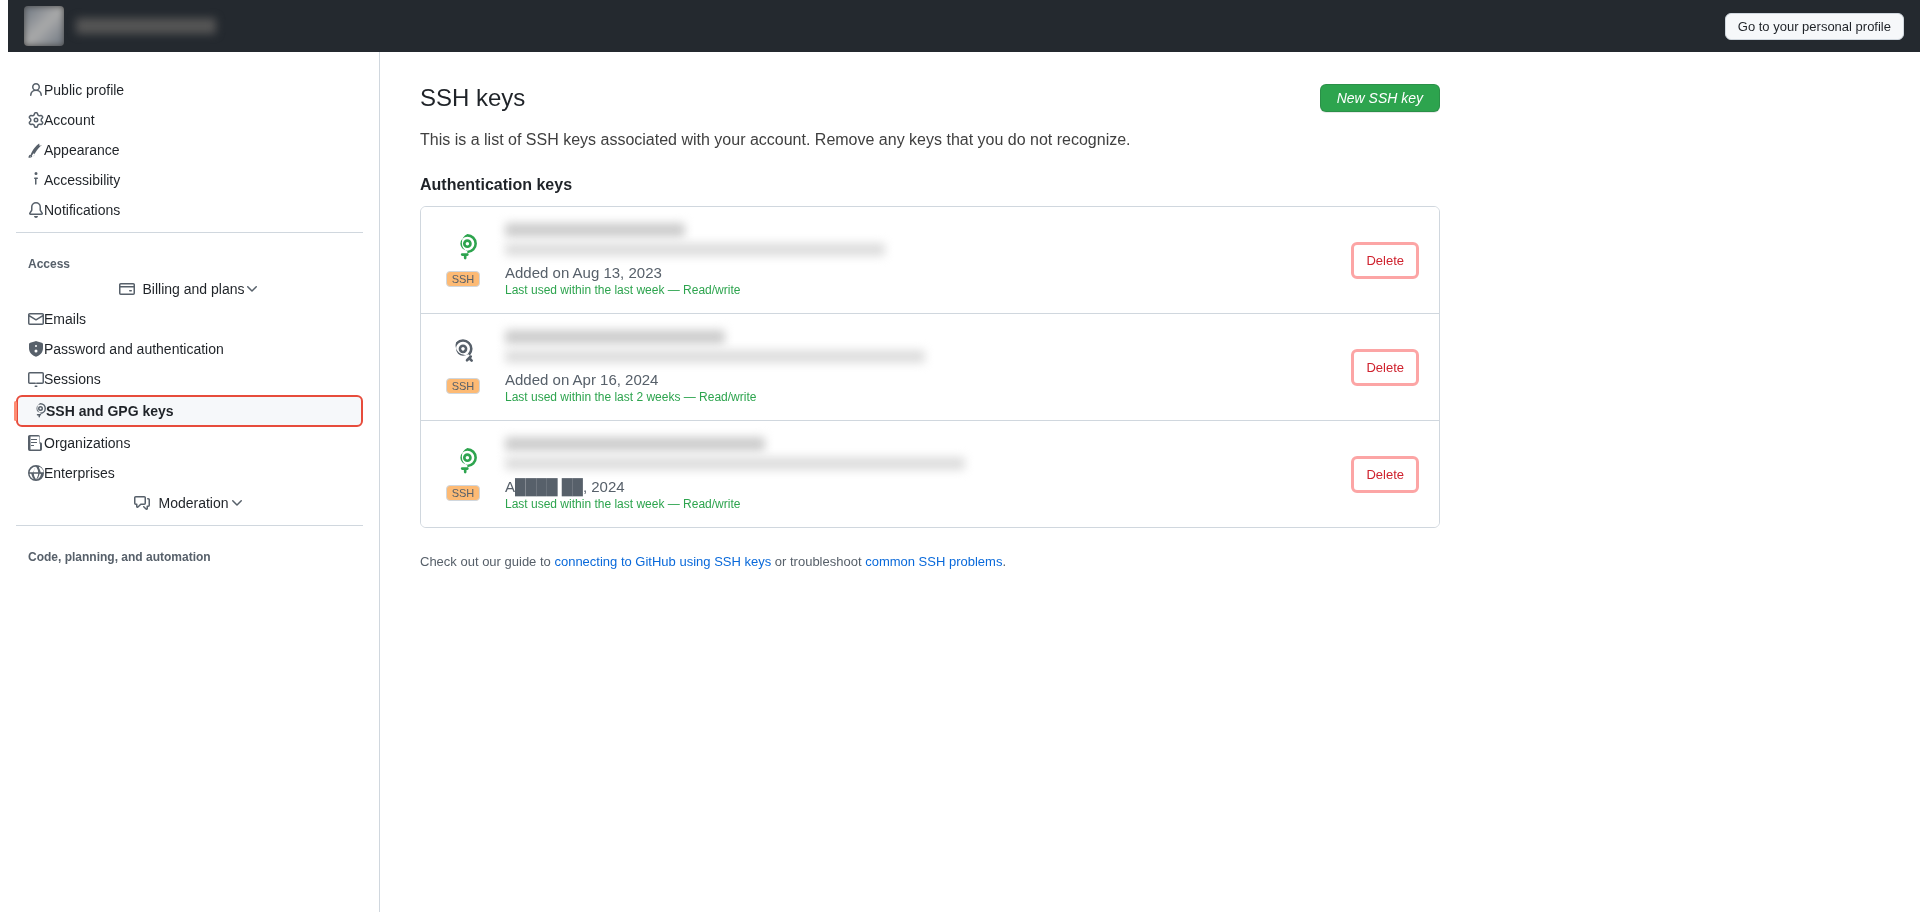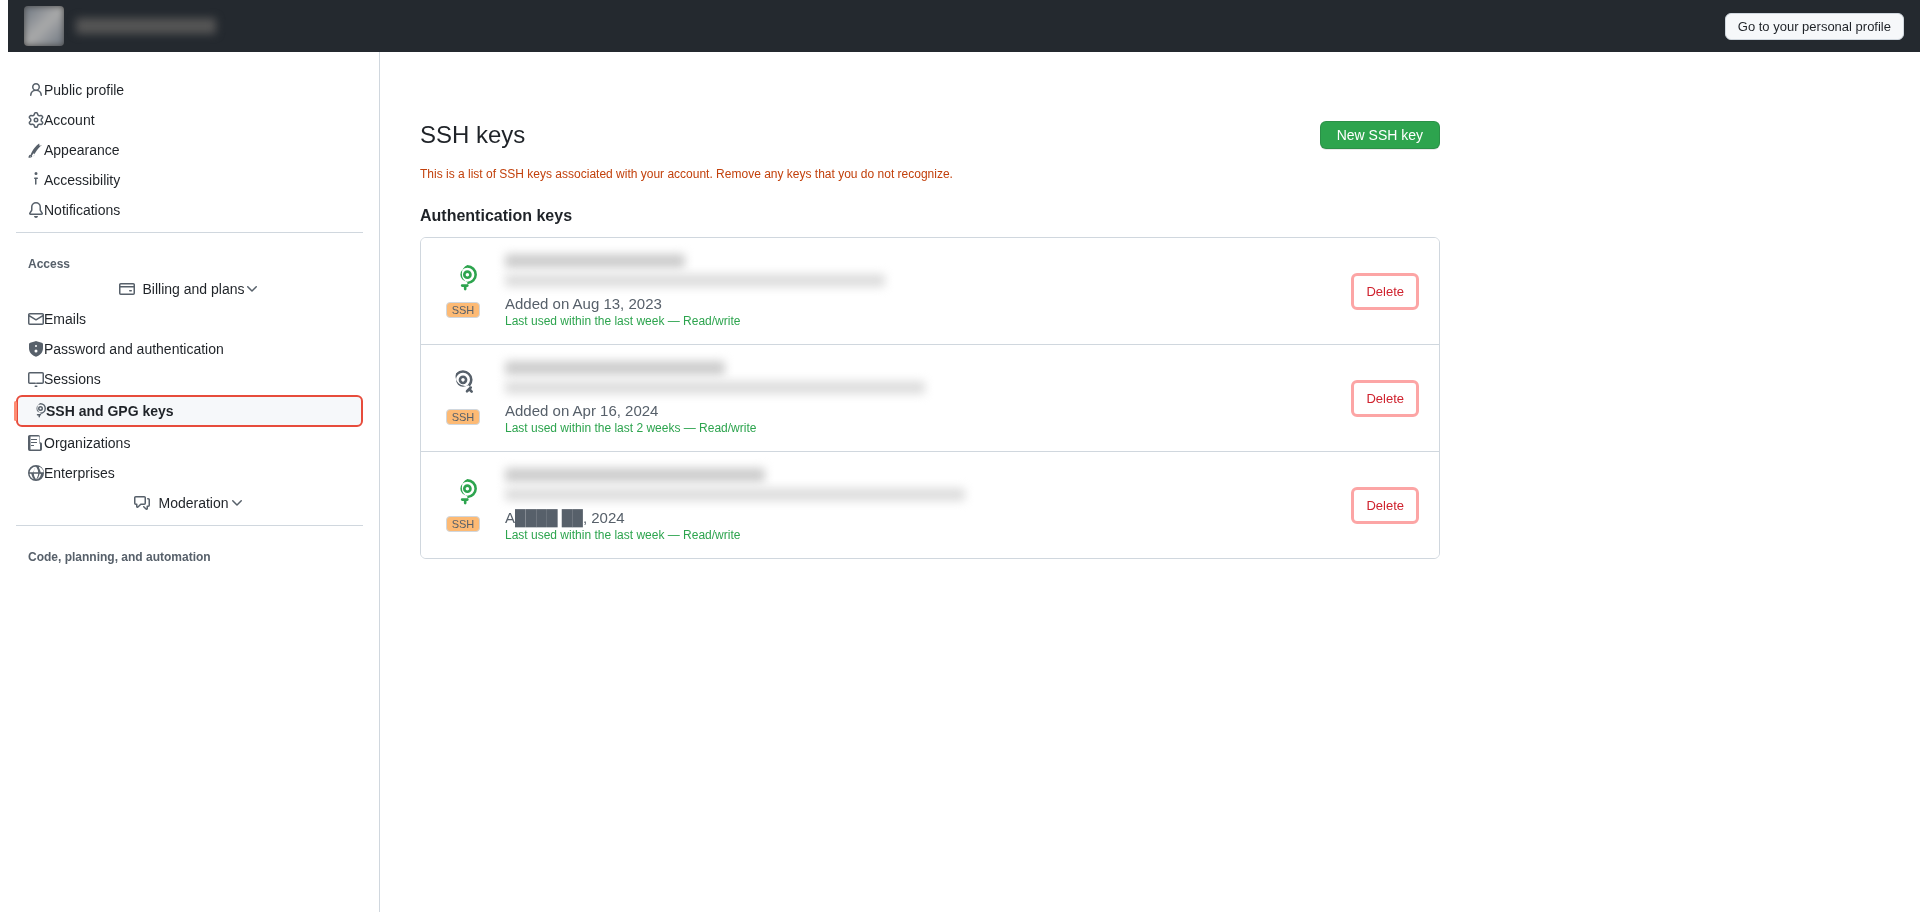--- a/index.html
+++ b/index.html
@@ -54,32 +54,33 @@
     .sidebar-divider { border: none; border-top: 1px solid #d0d7de; margin: 8px 0; }
     .sidebar-item-with-arrow {
       display: flex; align-items: center; justify-content: center;
       padding: 6px 12px; border-radius: 6px; cursor: pointer;
       color: #1f2328; font-size: 14px; margin-bottom: 2px;
     }
     .sidebar-item-left { display: flex; align-items: center; gap: 8px; }
     .icon-svg { width: 16px; height: 16px; display: inline-flex; align-items: center; justify-content: center; color: #57606a; flex-shrink: 0; }
 
     
-    .main-content { flex: 1; padding: 32px 40px; max-width: 1100px; margin-top: 37px; }
+    .main-content { flex: 1; padding: 32px 40px; max-width: 1100px; }
 
     .page-header { display: flex; justify-content: space-between; align-items: flex-start; margin-bottom: 16px; }
     .page-title { font-size: 24px; font-weight: 400; color: #1f2328; }
     .new-ssh-btn {
       background: #2da44e; color: #fff; border: 1px solid rgba(31,35,40,0.15);
       border-radius: 6px; padding: 5px 16px; font-size: 14px; font-weight: 500;
       cursor: pointer; white-space: nowrap;
       box-shadow: 0 1px 0 rgba(31,35,40,0.1);
-    }
-
-    .description-text { font-size: 12px; color: #c2410c; margin-bottom: 24px; line-height: 1.5; }
+      font-style: italic;
+    }
+
+    .description-text { font-size: 16px; color: #404040; margin-bottom: 24px; line-height: 1.5; }
 
     .section-title { font-size: 16px; font-weight: 600; color: #1f2328; margin-bottom: 12px; }
 
     
     .keys-container { border: 1px solid #d0d7de; border-radius: 6px; overflow: hidden; margin-bottom: 24px; }
     .key-card {
       display: flex; align-items: center; padding: 16px 20px;
       border-bottom: 1px solid #d0d7de; background: #fff;
     }
     .key-card:last-child { border-bottom: none; }
@@ -332,15 +333,18 @@
           <div class="key-name-blur" style="width: 260px; margin-bottom: 6px;"></div>
           <div class="key-fingerprint-blur" style="width: 460px; margin-bottom: 8px;"></div>
           <div class="key-added">A████ ██, 2024</div>
           <div class="key-used">Last used within the last week — Read/write</div>
         </div>
         <button class="delete-btn">Delete</button>
       </div>
 
     </div>
 
+    <p class="footer-text">
+      <span>Check out our guide to </span><a href="#">connecting to GitHub using SSH keys</a><span> or troubleshoot </span><a href="#">common SSH problems</a><span>.</span>
+    </p>
 
   </main>
 </div>
 
 </body></html>

